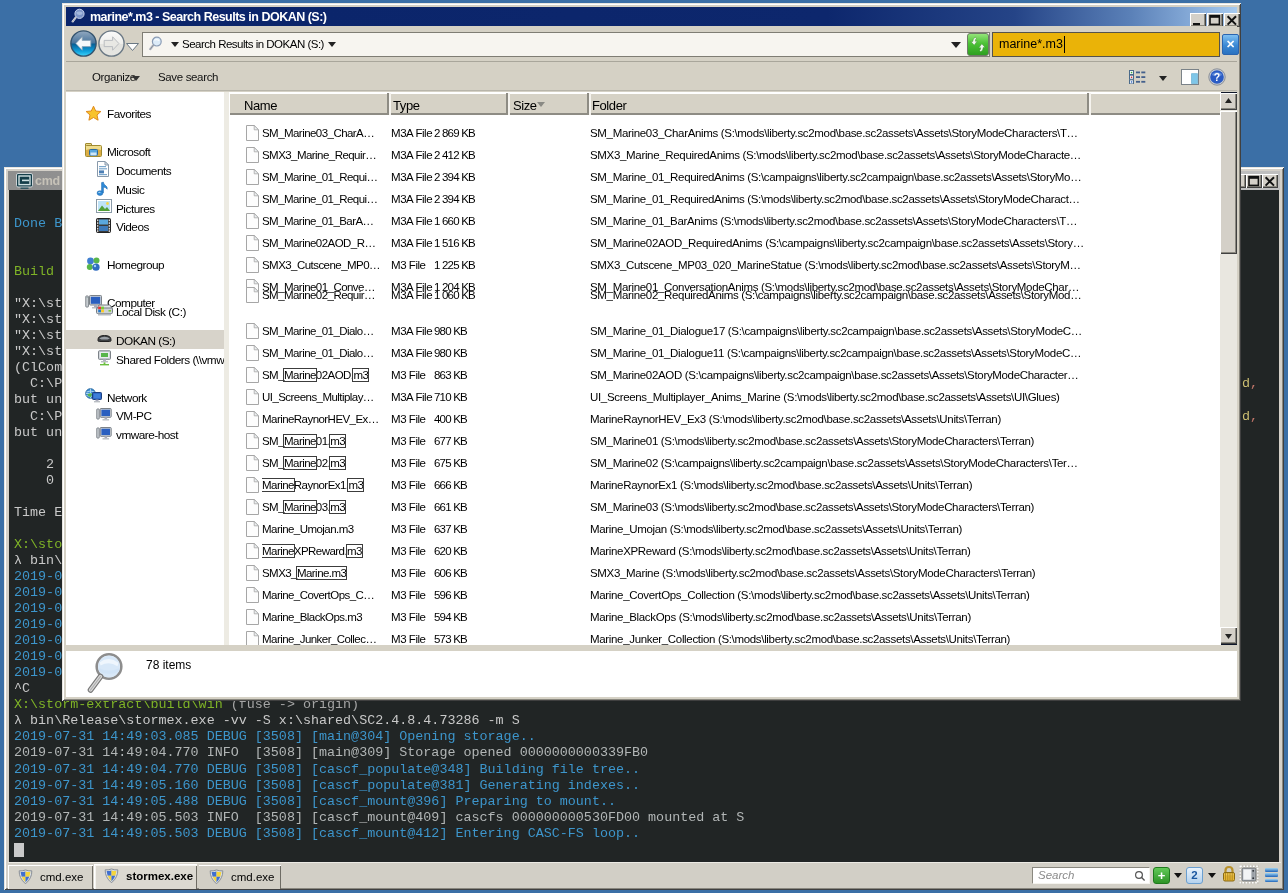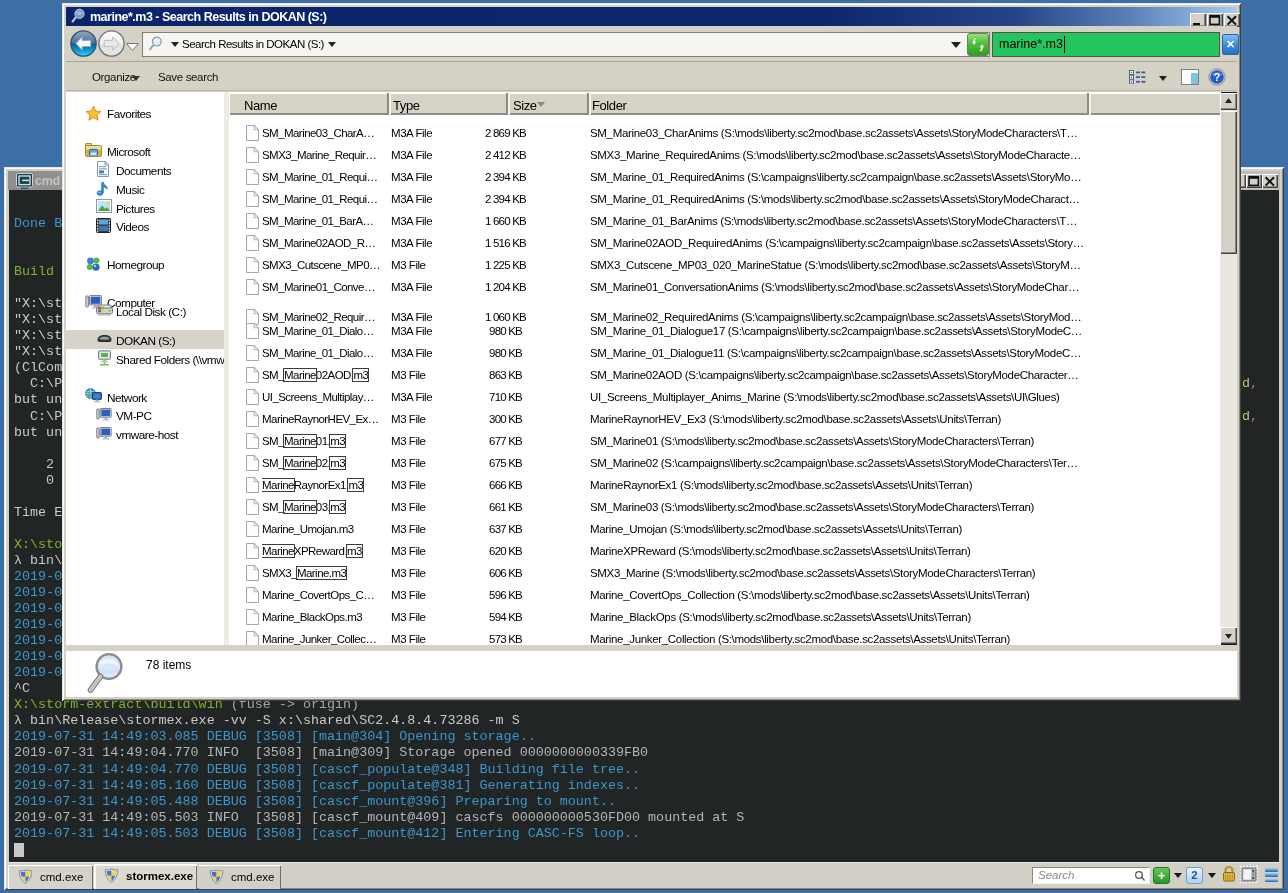--- a/index.html
+++ b/index.html
@@ -31,21 +31,21 @@
 
 #x-addr { position:absolute; left:4px; top:23px; width:1171px; height:36px; background:#d5d1c5; border-bottom:1px solid #a9a69b; }
 #backbtn { position:absolute; left:4px; top:4px; }
 #fwdbtn { position:absolute; left:32px; top:4px; }
 #navchev { position:absolute; left:59px; top:12px; }
 #addrbox { position:absolute; left:76px; top:6px; width:848px; height:25px; background:#f7f5f0; border:1px solid #7f7d74; }
 #addrmag { position:absolute; left:5px; top:3px; }
 .tinychev { position:absolute; top:9px; width:0; height:0; border-left:4px solid transparent; border-right:4px solid transparent; border-top:5px solid #222; }
 #addrtext { position:absolute; left:39px; top:5px; font-size:11.5px; letter-spacing:-0.5px; color:#000; }
 #refreshbtn { position:absolute; left:824px; top:0px; }
-#searchbox { position:absolute; left:926px; top:6px; width:228px; height:25px; background:#22c55e; border:1px solid #55534c; }
+#searchbox { position:absolute; left:926px; top:6px; width:228px; height:25px; background:#eab308; border:1px solid #55534c; }
 #searchtext { position:absolute; left:6px; top:4px; font-size:12.5px; color:#000; }
 #caret { position:absolute; left:71px; top:3px; width:1px; height:17px; background:#000; }
 #clearbtn { position:absolute; left:1156px; top:8px; width:17px; height:21px;
   background:linear-gradient(#7fc0f2,#3a88d4 55%,#2a72c0); border:1px solid #2a65b0; border-radius:2px;
   color:#fff; font-size:11px; font-weight:bold; text-align:center; line-height:19px; }
 
 #x-toolbar { position:absolute; left:4px; top:60px; width:1171px; height:28px; background:#d5d1c5; border-bottom:1px solid #b8b5aa; }
 .tbtext { position:absolute; top:8px; font-size:11.5px; letter-spacing:-0.35px; color:#111; }
 #tb-listview { position:absolute; left:1063px; top:7px; }
 #tb-preview { position:absolute; left:1115px; top:6px; }
@@ -62,21 +62,21 @@
 #listarea { position:absolute; left:163px; top:0; width:992px; height:553px; background:#fff; }
 #lheader { position:absolute; left:0; top:1px; width:992px; height:22px; background:#d6d2c6;
   box-shadow: inset 0 1px 0 #fff, inset 1px 0 0 #fff, inset 0 -2px 0 #8e8c84; }
 .hlab { position:absolute; top:5px; font-size:13px; letter-spacing:-0.4px; color:#000; }
 .hsep { position:absolute; top:0; width:2px; height:22px; background:#8e8c84; box-shadow: 2px 0 0 #f5f3ee; }
 #lrows { position:absolute; left:0; top:0; width:992px; height:553px; overflow:hidden;padding-left:8px; }
 .row { position:absolute; left:0; width:992px; height:22px; font-size:11.5px; color:#000; }
 .ficon { position:absolute; left:17px; top:3px; width:13px; height:16px; }
 .nm { position:absolute; left:33px; top:1px; width:129px; height:20px; line-height:20px; letter-spacing:-0.55px; white-space:nowrap; overflow:hidden; }
 .ty { position:absolute; left:162px; top:4.5px; letter-spacing:-0.45px; }
-.sz { position:absolute; left:205px; top:4.5px; width:143px; letter-spacing:-0.8px; text-align:center; }
+.sz { position:absolute; left:205px; top:4.5px; width:143px; letter-spacing:-0.8px; text-align:left; }
 .fo { position:absolute; left:361px; top:4.5px; letter-spacing:-0.33px; white-space:pre; }
 .hit { outline:1px solid #3c3c3c; outline-offset:0px; }
 #vscroll { position:absolute; left:1154px; top:1px; width:17px; height:551px; background:#e9e7e0; }
 .sbtn { position:absolute; left:0; width:17px; height:17px; background:#d4d0c8;
   box-shadow: inset 1px 1px 0 #ffffff, inset -1px -1px 0 #404040, inset -2px -2px 0 #8a887f; }
 .sbtn svg { position:absolute; left:1px; top:1px; }
 #sthumb { position:absolute; left:0; top:18px; width:17px; height:143px; background:#d4d0c8;
   box-shadow: inset 1px 1px 0 #ffffff, inset -1px -1px 0 #404040, inset -2px -2px 0 #8a887f; }
 
 #x-status { position:absolute; left:4px; top:645px; width:1171px; height:49px; background:#fff; border-top:3px solid #d5d1c5; }
@@ -502,21 +502,21 @@
           <div class="row" style="top:184px">
             <div class="ficon"><svg width="13" height="16" viewBox="0 0 13 16">
                 <path d="M0.5 0.5 H8.2 L12.5 4.8 V15.5 H0.5 Z" fill="#fdfdfd" stroke="#a6a6a6"></path>
                 <path d="M8.2 0.5 L8.2 4.8 L12.5 4.8 Z" fill="#eceff1" stroke="#a6a6a6" stroke-width="0.8"></path>
               </svg></div>
             <div class="nm">SM_Marine01_Conve…</div>
             <div class="ty">M3A File</div>
             <div class="sz">1 204 KB</div>
             <div class="fo">SM_Marine01_ConversationAnims (S:\mods\liberty.sc2mod\base.sc2assets\Assets\StoryModeChar…</div>
           </div>
-          <div class="row" style="top:214px">
+          <div class="row" style="top:192px">
             <div class="ficon"><svg width="13" height="16" viewBox="0 0 13 16">
                 <path d="M0.5 0.5 H8.2 L12.5 4.8 V15.5 H0.5 Z" fill="#fdfdfd" stroke="#a6a6a6"></path>
                 <path d="M8.2 0.5 L8.2 4.8 L12.5 4.8 Z" fill="#eceff1" stroke="#a6a6a6" stroke-width="0.8"></path>
               </svg></div>
             <div class="nm">SM_Marine02_Requir…</div>
             <div class="ty">M3A File</div>
             <div class="sz">1 060 KB</div>
             <div class="fo">SM_Marine02_RequiredAnims (S:\campaigns\liberty.sc2campaign\base.sc2assets\Assets\StoryMod…</div>
           </div>
           <div class="row" style="top:228px">
@@ -559,21 +559,21 @@
             <div class="sz">710 KB</div>
             <div class="fo">UI_Screens_Multiplayer_Anims_Marine (S:\mods\liberty.sc2mod\base.sc2assets\Assets\UI\Glues)</div>
           </div>
           <div class="row" style="top:316px">
             <div class="ficon"><svg width="13" height="16" viewBox="0 0 13 16">
                 <path d="M0.5 0.5 H8.2 L12.5 4.8 V15.5 H0.5 Z" fill="#fdfdfd" stroke="#a6a6a6"></path>
                 <path d="M8.2 0.5 L8.2 4.8 L12.5 4.8 Z" fill="#eceff1" stroke="#a6a6a6" stroke-width="0.8"></path>
               </svg></div>
             <div class="nm">MarineRaynorHEV_Ex…</div>
             <div class="ty">M3 File</div>
-            <div class="sz">300 KB</div>
+            <div class="sz">400 KB</div>
             <div class="fo">MarineRaynorHEV_Ex3 (S:\mods\liberty.sc2mod\base.sc2assets\Assets\Units\Terran)</div>
           </div>
           <div class="row" style="top:338px">
             <div class="ficon"><svg width="13" height="16" viewBox="0 0 13 16">
                 <path d="M0.5 0.5 H8.2 L12.5 4.8 V15.5 H0.5 Z" fill="#fdfdfd" stroke="#a6a6a6"></path>
                 <path d="M8.2 0.5 L8.2 4.8 L12.5 4.8 Z" fill="#eceff1" stroke="#a6a6a6" stroke-width="0.8"></path>
               </svg></div>
             <div class="nm">SM_<span class="hit">Marine</span>01.<span class="hit">m3</span></div>
             <div class="ty">M3 File</div>
             <div class="sz">677 KB</div>

